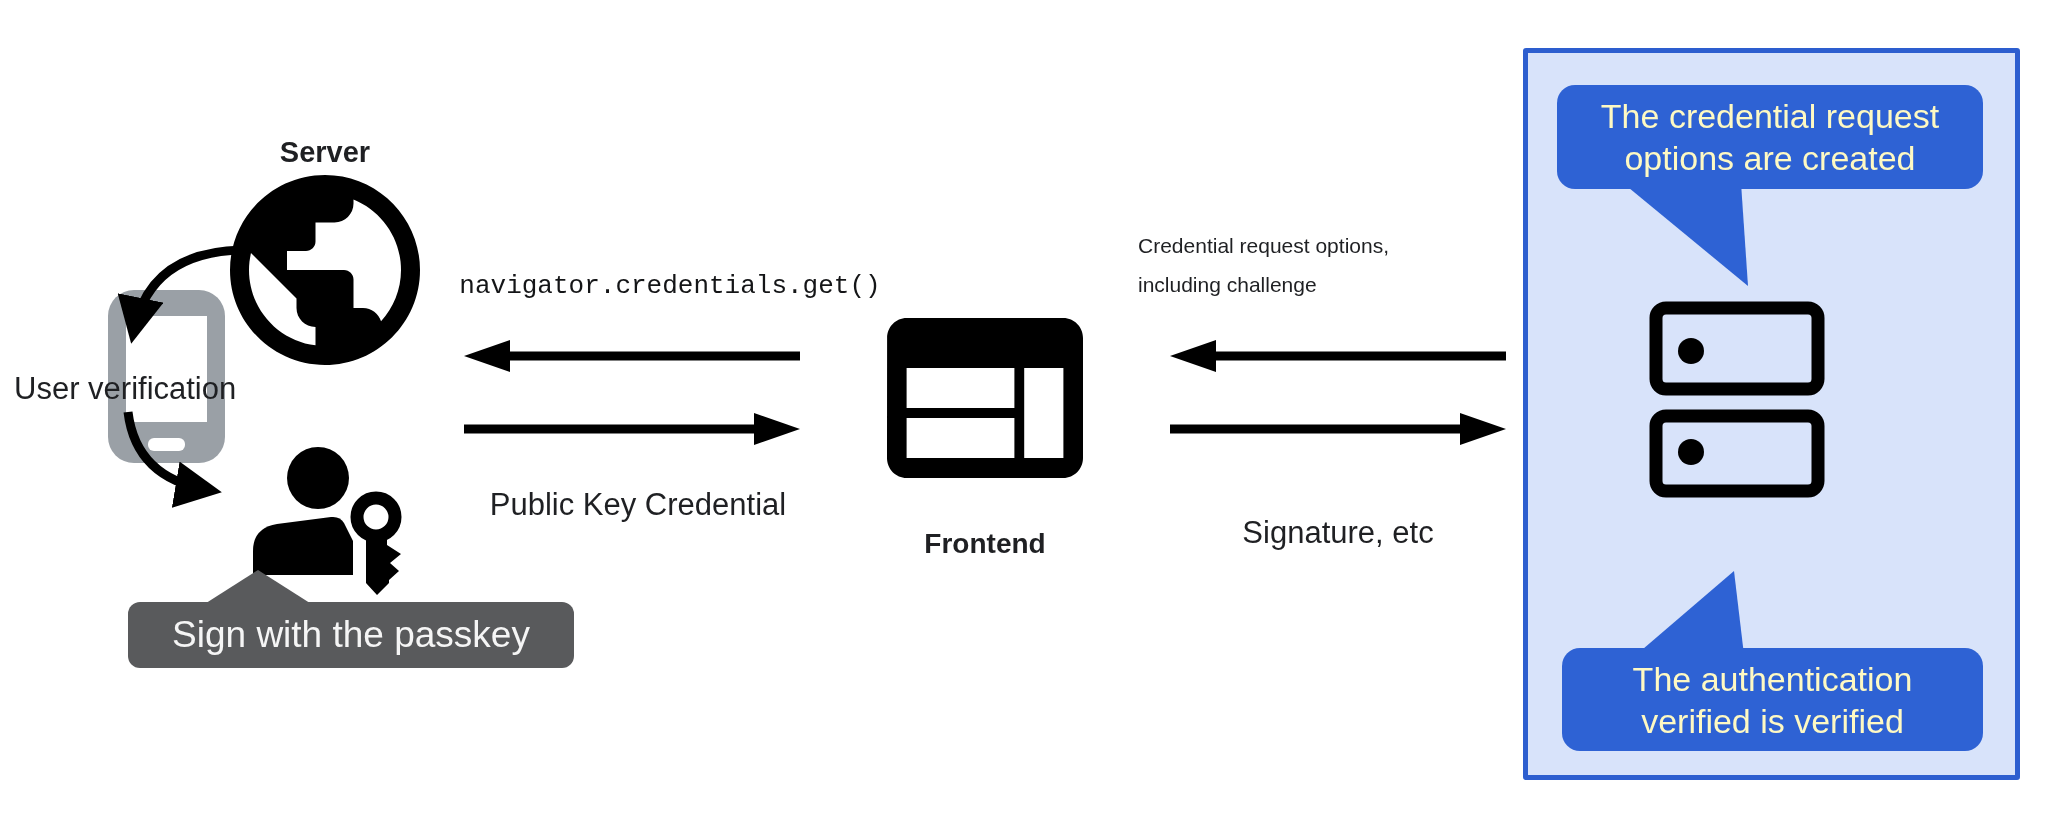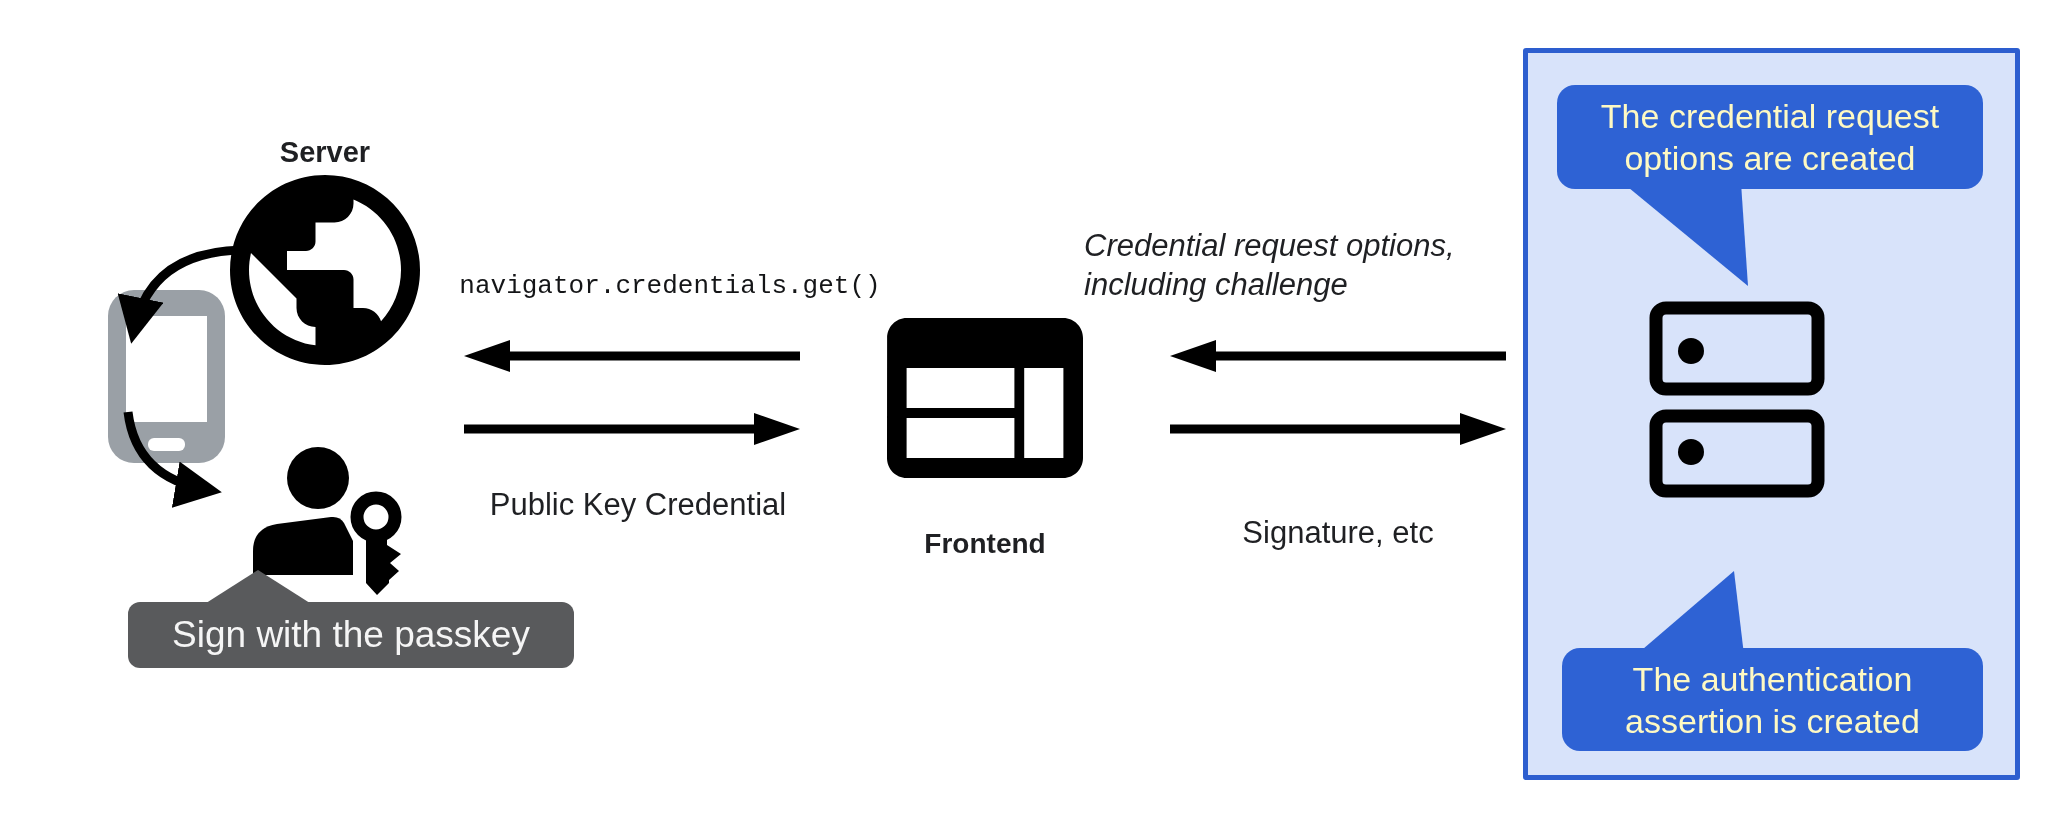--- a/index.html
+++ b/index.html
@@ -45,21 +45,21 @@
     font-family:Liberation Mono, monospace; font-size:26px; color:#141517;
   }
   .arrow{z-index:2;}
   .arrow-l1{left:462px; top:338px;}
   .arrow-r1{left:462px; top:411px;}
   .public-key-label{left:458px; top:487px; width:360px; font-size:31px;}
   .frontend-icon{left:887px; top:318px;}
   .frontend-label{left:887px; top:528px; width:196px; font-size:28px;}
 
   
-  .cred-request-label{left:1084px; top:226px; font-size:31px; line-height:39px;font-style:italic;}
+  .cred-request-label{left:1138px; top:226px; font-size:21px; line-height:39px;}
   .arrow-l2{left:1168px; top:338px;}
   .arrow-r2{left:1168px; top:411px;}
   .signature-label{left:1168px; top:515px; width:340px; font-size:31px;}
 
   
   .panel{
     left:1523px; top:48px; width:497px; height:732px; box-sizing:border-box;
     background:var(--panel-fill); border:5px solid var(--panel-border);
     border-radius:3px; z-index:1;
   }
@@ -88,20 +88,21 @@
 
   <svg class="abs globe" width="190" height="190" viewBox="2 2 20 20">
     <path fill="#000000" d="M12 2C6.48 2 2 6.48 2 12s4.48 10 10 10 10-4.48 10-10S17.52 2 12 2zM11 19.93c-3.95-.49-7-3.85-7-7.93 0-.62.08-1.21.21-1.79L9 15v1c0 1.1.9 2 2 2v1.93zm6.9-2.54c-.26-.81-1-1.39-1.9-1.39h-1v-3c0-.55-.45-1-1-1H8v-2h2c.55 0 1-.45 1-1V7h2c1.1 0 2-.9 2-2v-.41c2.93 1.19 5 4.06 5 7.41 0 2.08-.8 3.97-2.1 5.39z"></path>
   </svg>
 
   <div class="abs phone">
     <div class="screen"></div>
     <div class="homebar"></div>
   </div>
 
+  <div class="abs label user-verification-label">User verification</div>
 
   <svg class="abs curved-arrows" width="210" height="290" viewBox="100 225 210 290">
     <defs>
       <marker id="ah" viewBox="0 0 10 10" refX="7" refY="5" markerWidth="5.2" markerHeight="5.2" orient="auto-start-reverse">
         <path d="M0,0 L10,5 L0,10 z" fill="#000000"></path>
       </marker>
     </defs>
     <path d="M242,250 Q150,252 134,330" fill="none" stroke="#000000" stroke-width="9" marker-end="url(#ah)"></path>
     <path d="M128,412 Q136,478 208,490" fill="none" stroke="#000000" stroke-width="9" marker-end="url(#ah)"></path>
   </svg>
@@ -165,15 +166,15 @@
     <circle cx="1691" cy="351" r="13" fill="#000000"></circle>
     <rect x="1656" y="416" width="162" height="75" rx="10" fill="none" stroke="#000000" stroke-width="13"></rect>
     <circle cx="1691" cy="452" r="13" fill="#000000"></circle>
   </svg>
   <div class="abs label bold center server-label">Server</div>
 
   <svg class="abs tail tail-bottom" width="125" height="90" viewBox="1630 568 125 90">
     <polygon class="blue-fill" points="1734,571 1744,655 1636,655"></polygon>
   </svg>
   <div class="abs bubble bubble-bottom preline">The authentication
-assertion is created</div>
+verified is verified</div>
 
 </div>
 
 </body></html>

